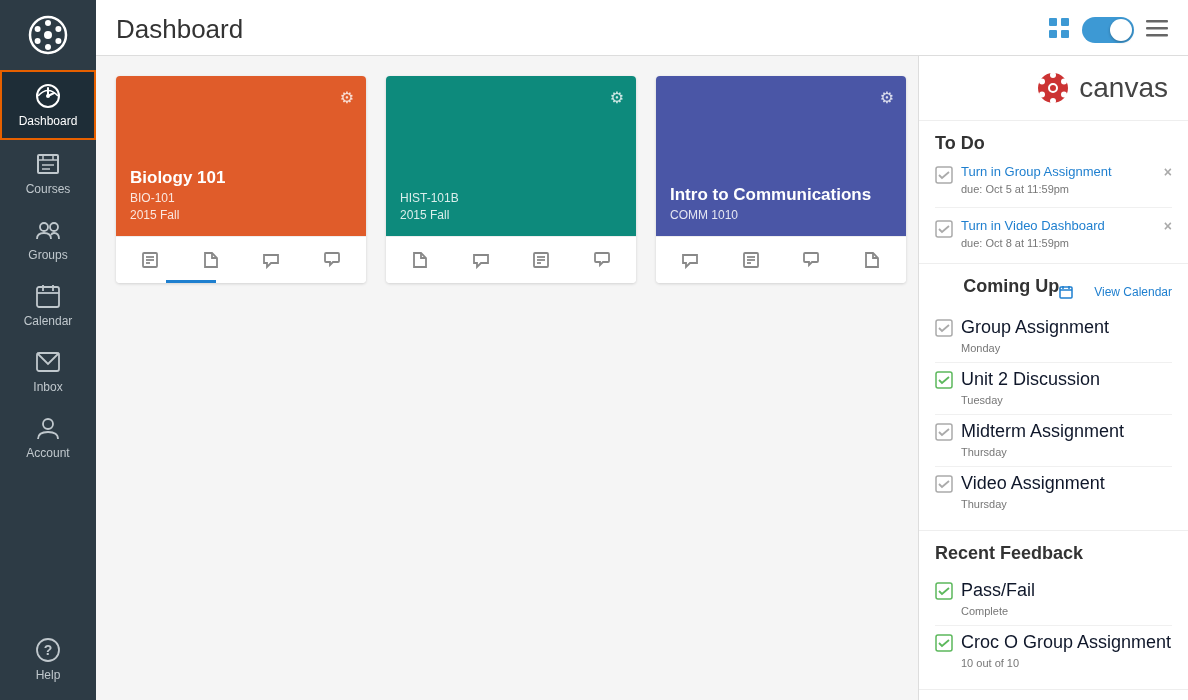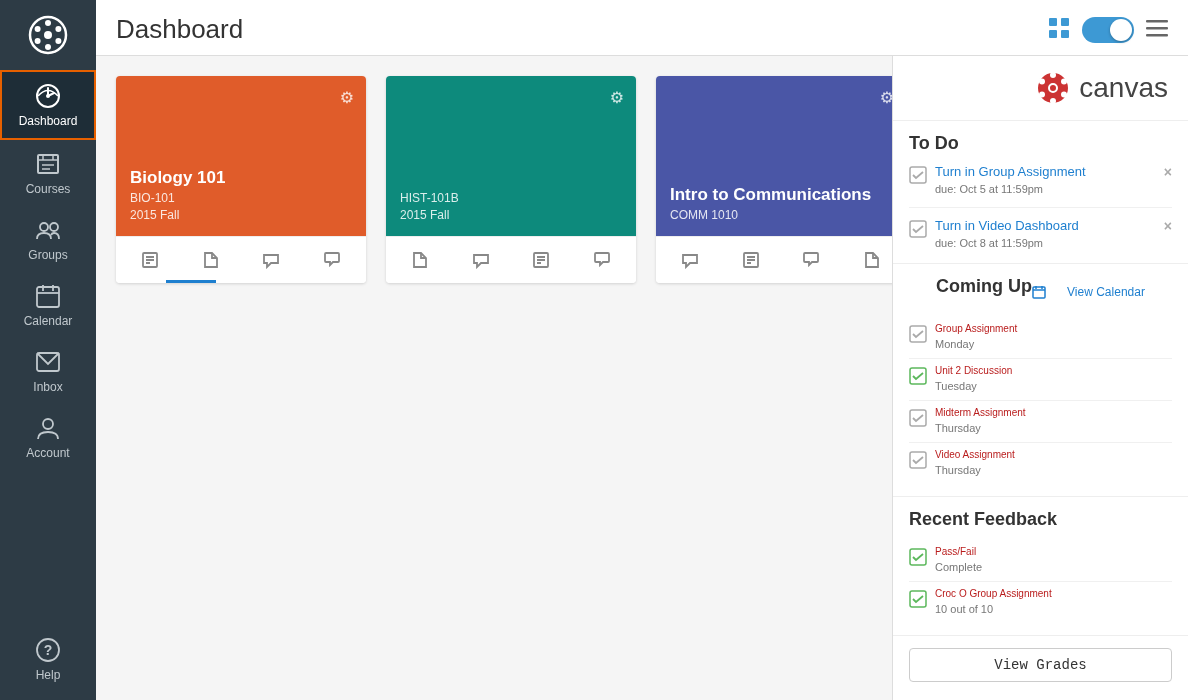--- a/index.html
+++ b/index.html
@@ -184,21 +184,21 @@
       position: absolute;
       bottom: 0;
       left: 50px;
       width: 50px;
       height: 3px;
       background: #1e7fcf;
     }
 
     
     .right-panel {
-      width: 296px;
+      width: 270px;
       background: #fff;
       border-left: 1px solid #ddd;
       overflow-y: auto;
       padding: 0;
       flex-shrink: 0;
     }
     .canvas-brand {
       display: flex;
       align-items: center;
       justify-content: flex-end;
@@ -253,22 +253,22 @@
     .todo-dismiss {
       color: #aaa;
       cursor: pointer;
       font-size: 14px;
       font-weight: bold;
     }
 
     .coming-up-header {
       display: flex;
       align-items: center;
-      justify-content: center;
-      margin-bottom: 10px;
+      justify-content: flex-end;
+      margin-bottom: 4px;
     }
     .view-calendar-link {
       font-size: 12px;
       color: #1e7fcf;
       cursor: pointer;
       display: flex;
       align-items: center;
       gap: 21px;
     }
 
@@ -281,22 +281,22 @@
     }
     .coming-item:last-child { border-bottom: none; }
     .coming-icon {
       width: 18px;
       height: 18px;
       flex-shrink: 0;
       margin-top: 2px;
     }
     .coming-text {}
     .coming-link {
-      color: #b91c1c;
-      font-size: 10px;
+      color: #0f172a;
+      font-size: 18px;
       font-weight: 500;
       cursor: pointer;
       display: block;
     }
     .coming-day {
       font-size: 11px;
       color: #777;
     }
 
     .feedback-item {

